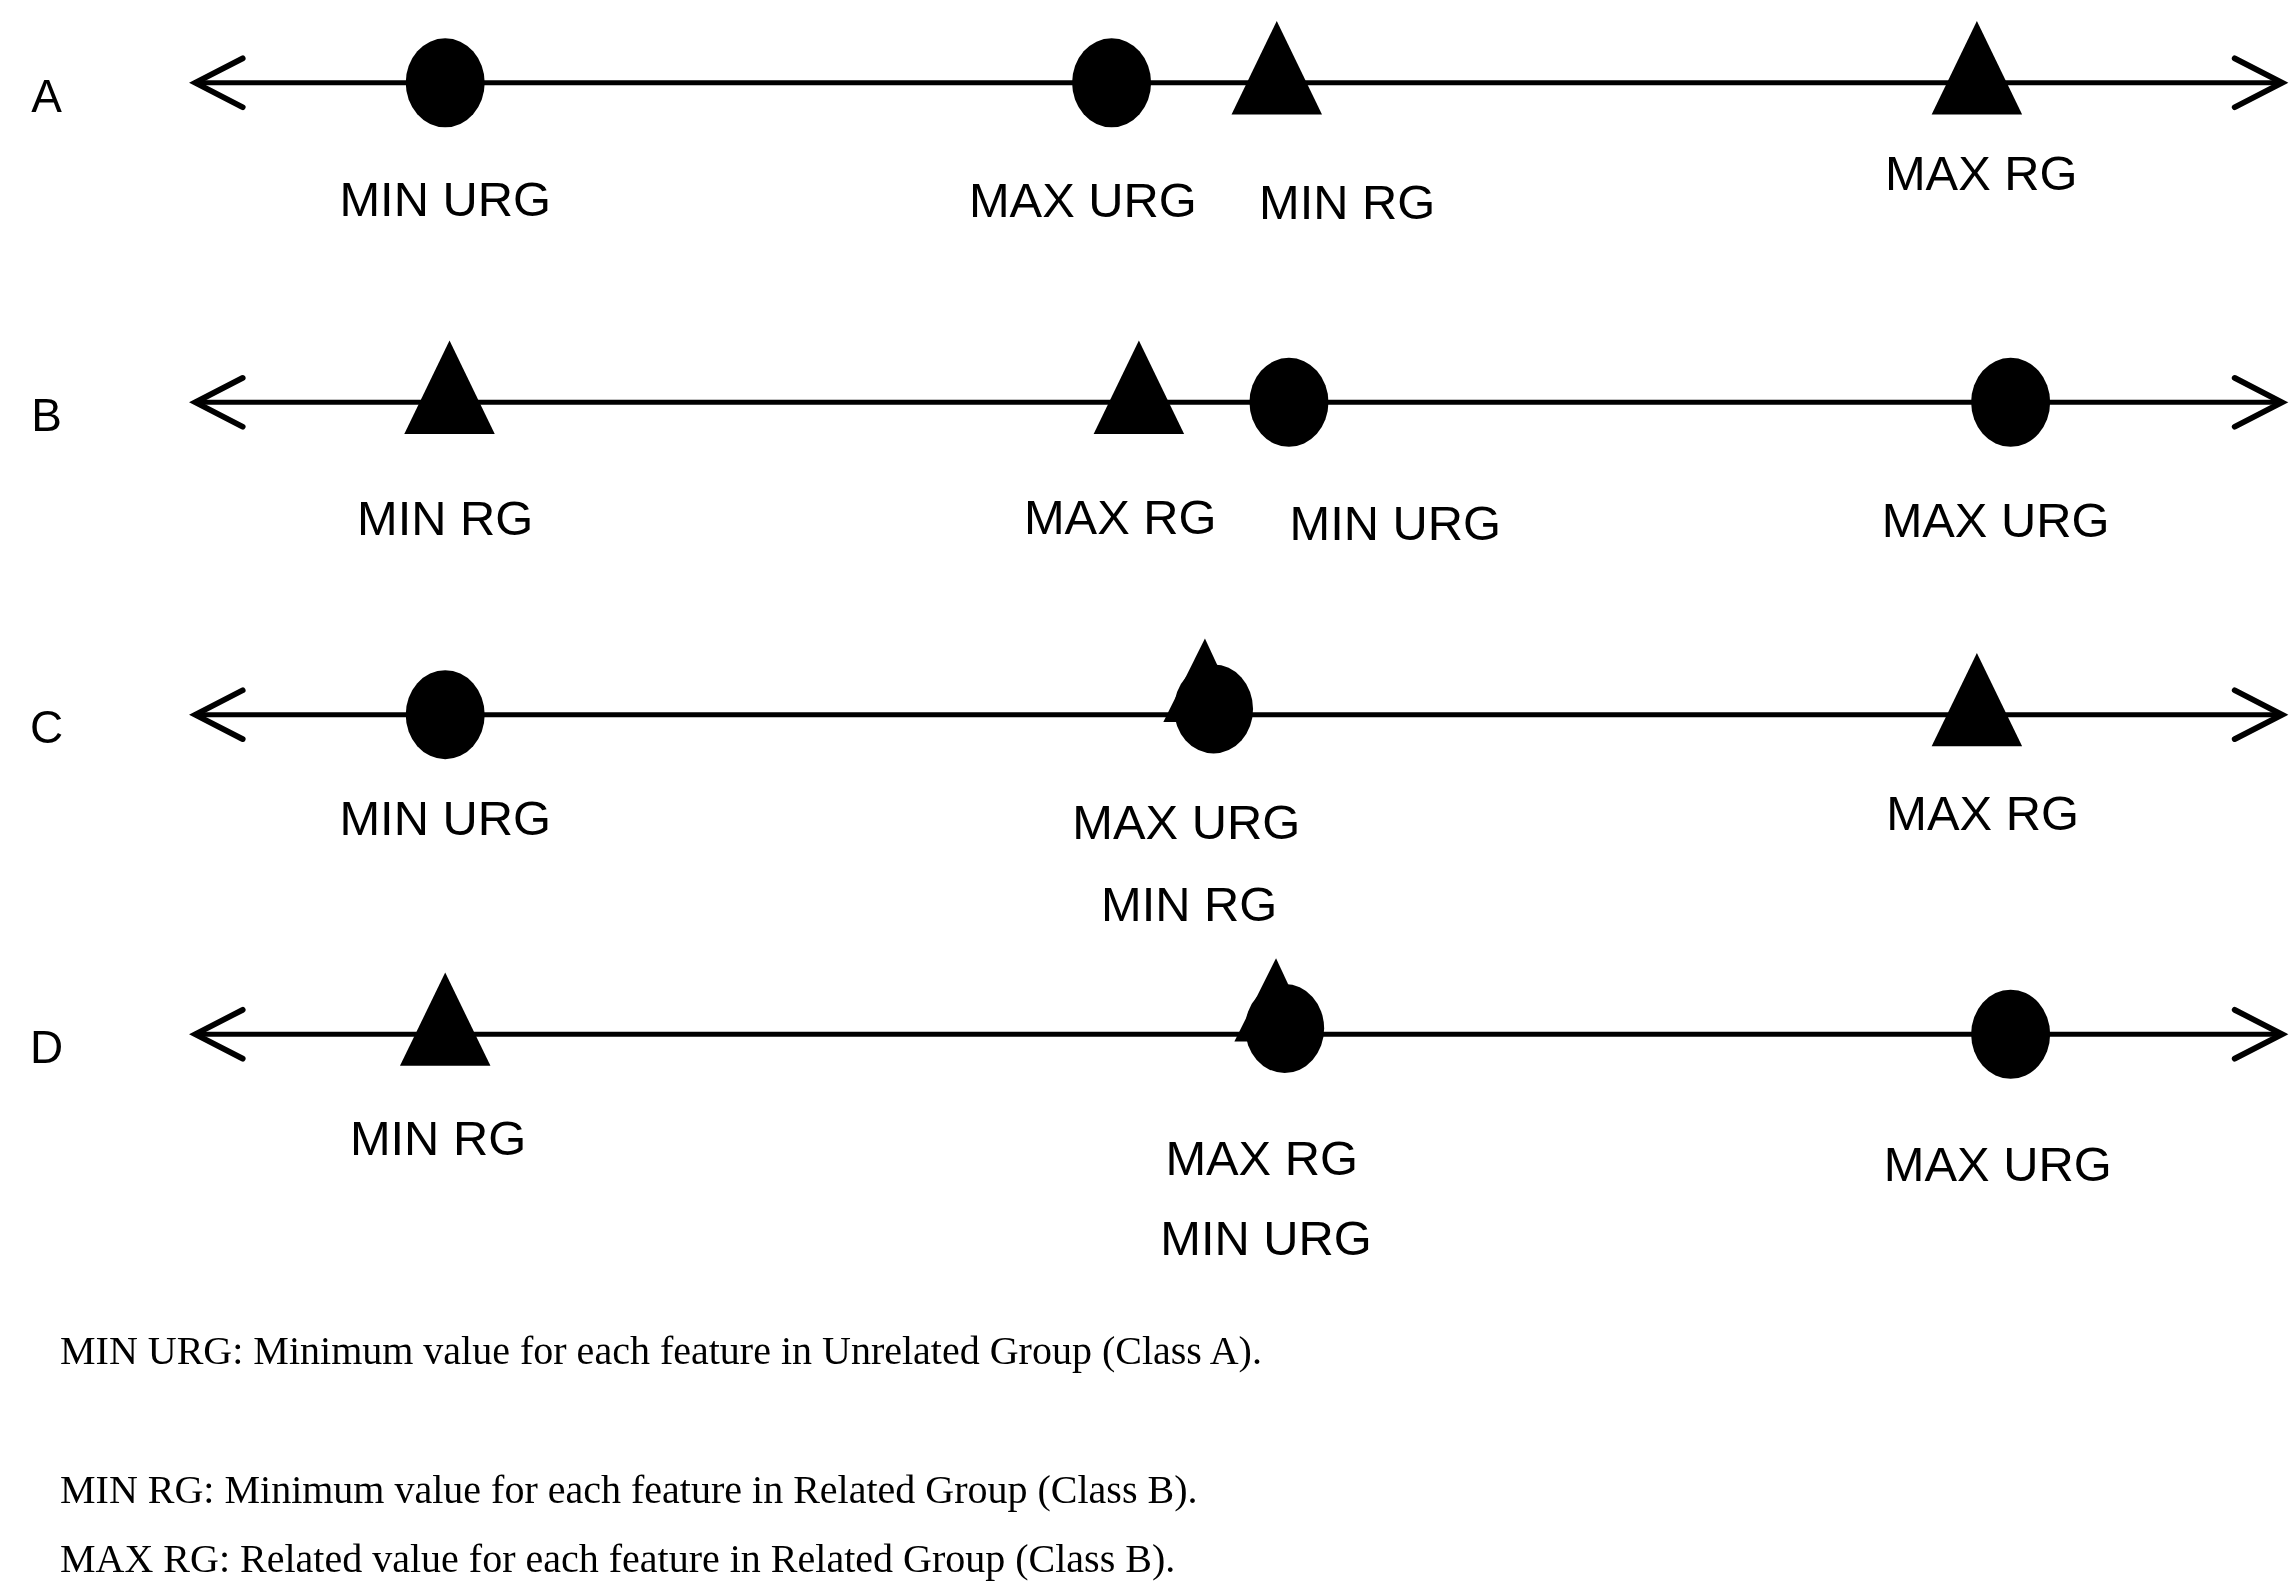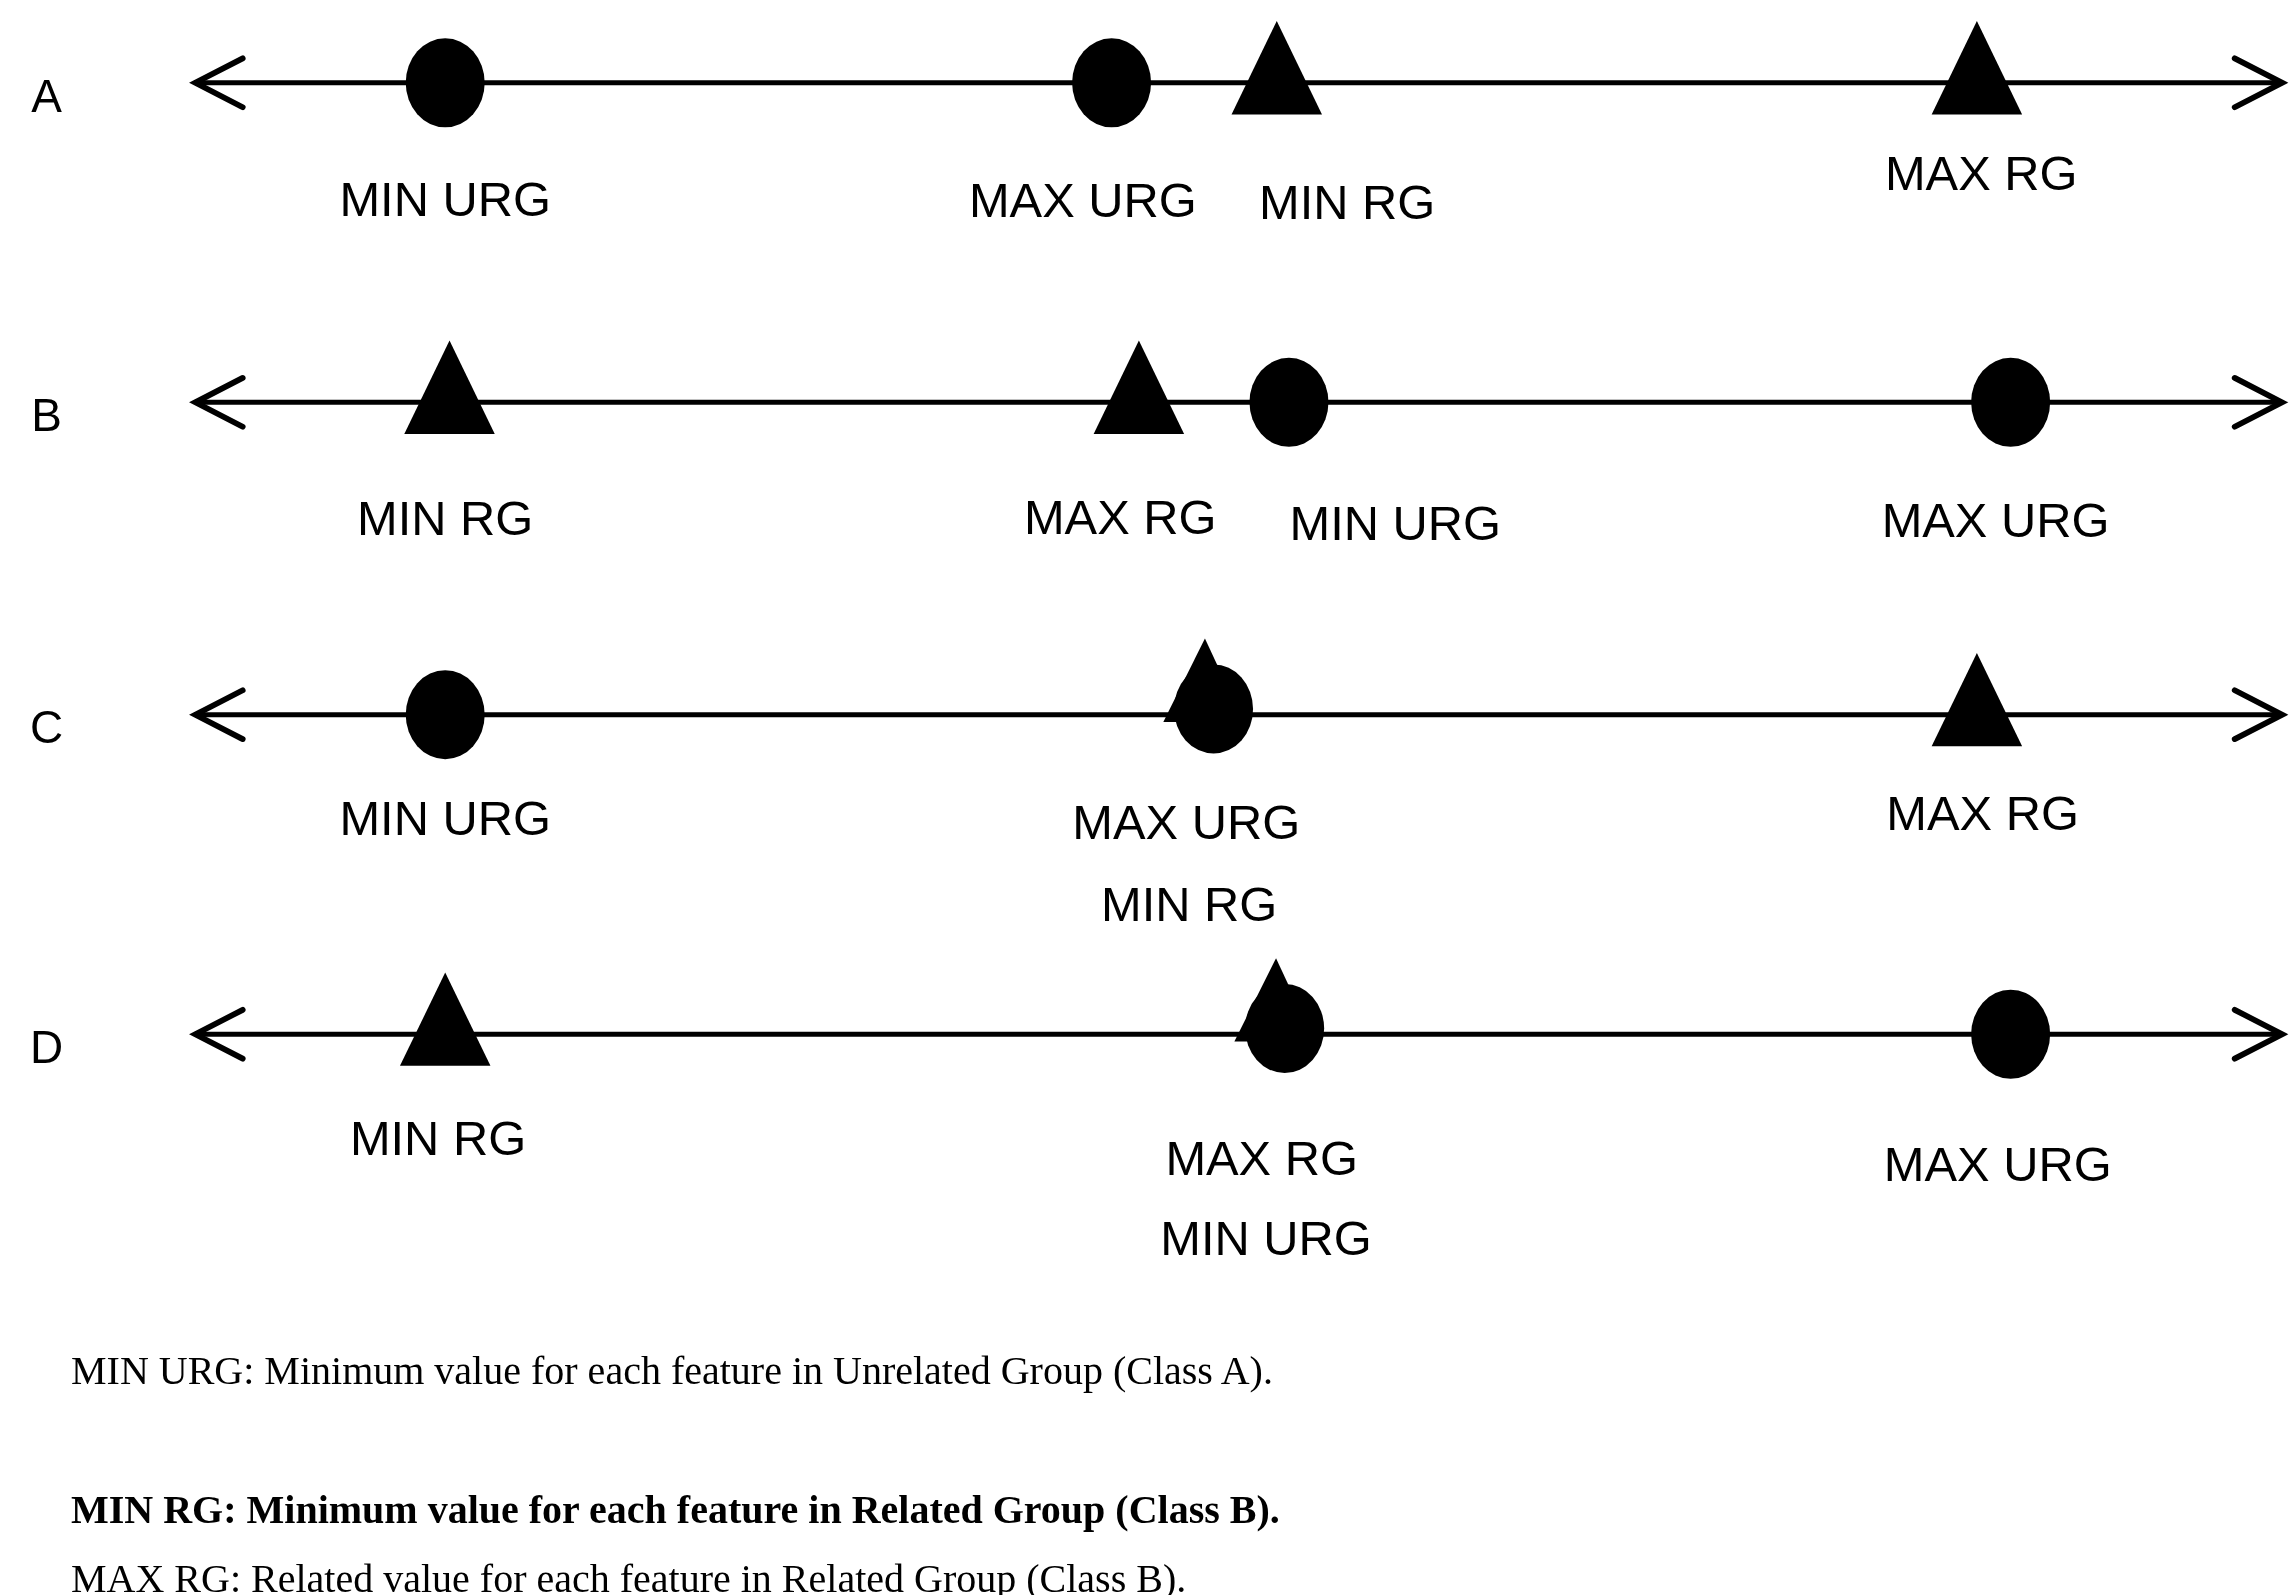--- a/index.html
+++ b/index.html
@@ -36,31 +36,30 @@
   .legend {
     position: absolute;
     left: 0;
     top: 0;
     width: 100%;
     height: 100%;
     pointer-events: none;
   }
   .legend-line {
     position: absolute;
-    left: 71px;
+    left: 60px;
     font-family: "Liberation Serif", serif;
     font-size: 40px;
     color: #000000;
     white-space: nowrap;
     line-height: 1;
-    margin-top: 20px;
   }
   .legend-line.l1 { top: 1331px; }
   .legend-line.l2 { top: 1401px; }
-  .legend-line.l3 { top: 1470px; font-weight: bold; }
+  .legend-line.l3 { top: 1470px; }
   .legend-line.l4 { top: 1539px; }
 </style>
 </head>
 <body>
 
 <div class="figure">
   <svg id="diagram" viewBox="0 0 3196 2222" xmlns="http://www.w3.org/2000/svg">
       <g>
         <text x="65" y="155" text-anchor="middle" class="row-letter">A</text>
         <line x1="272" y1="115" x2="3178" y2="115" stroke="#000000" stroke-width="7"></line>

